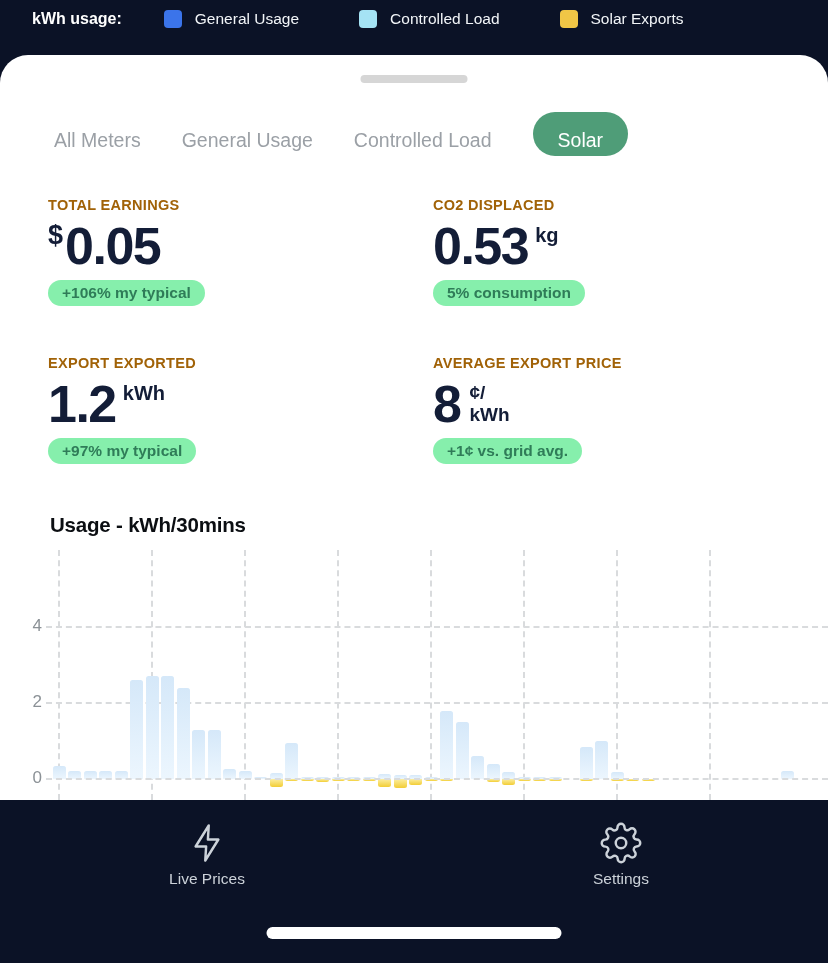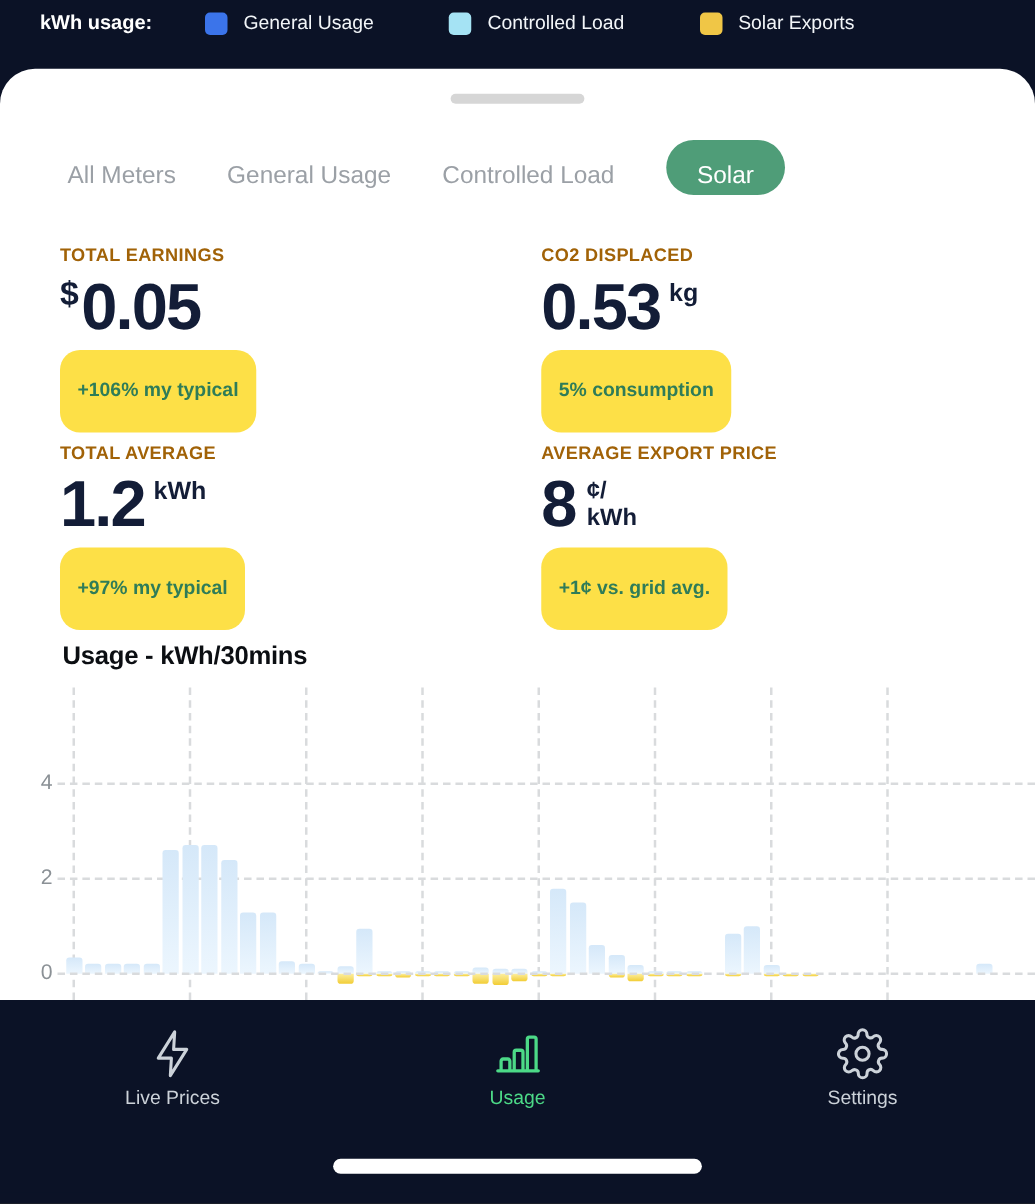--- a/index.html
+++ b/index.html
@@ -32,22 +32,22 @@
   .stat{position:absolute;}
   .s0{left:48px;top:143px;} .s1{left:433px;top:143px;}
   .s2{left:48px;top:301px;} .s3{left:433px;top:301px;}
   .stat-label{font-size:14.5px;font-weight:700;color:#a16207;letter-spacing:.3px;line-height:15px;}
   .stat-value{display:flex;align-items:flex-start;margin-top:9px;color:#131d37;}
   .num{font-size:52px;font-weight:800;line-height:48px;letter-spacing:-1.5px;}
   .prefix{font-size:27px;font-weight:800;line-height:27px;margin-right:2px;}
   .unit-sup{font-size:20px;font-weight:800;line-height:20px;margin:3px 0 0 7px;}
   .unit-stack{display:flex;flex-direction:column;font-size:19px;font-weight:800;
     line-height:21.5px;margin:2px 0 0 9px;}
-  .badge{display:inline-block;margin-top:10px;background:#fde047;color:#2f7c58;
-    font-size:15.5px;font-weight:700;line-height:16px;padding:25px 14px;border-radius:16px;}
+  .badge{display:inline-block;margin-top:10px;background:#86efac;color:#2f7c58;
+    font-size:15.5px;font-weight:700;line-height:16px;padding:5px 14px;border-radius:16px;}
 
   
   .chart-title{position:absolute;left:50px;top:458px;margin:0;
     font-size:20.5px;font-weight:800;color:#0b0e12;letter-spacing:-.2px;}
   .chart{position:absolute;left:0;top:493px;width:828px;height:252px;}
   .vline{position:absolute;top:2px;bottom:0;width:0;border-left:2px dashed #d9dbdd;z-index:1;}
   .hline{position:absolute;left:46px;right:0;height:0;border-top:2px dashed #d9dbdd;z-index:1;}
   .hline.zline{z-index:4;}
   .ylab{position:absolute;left:0;width:42px;text-align:right;
     font-size:17px;line-height:20px;color:#8b9196;z-index:2;}
@@ -109,21 +109,21 @@
     <div class="stat s1">
       <div class="stat-label">CO2 DISPLACED</div>
       <div class="stat-value">
         <span class="num">0.53</span>
         <span class="unit-sup">kg</span>
       </div>
       <div class="badge">5% consumption</div>
     </div>
 
     <div class="stat s2">
-      <div class="stat-label">TOTAL AVERAGE</div>
+      <div class="stat-label">EXPORT EXPORTED</div>
       <div class="stat-value">
         <span class="num">1.2</span>
         <span class="unit-sup">kWh</span>
       </div>
       <div class="badge">+97% my typical</div>
     </div>
 
     <div class="stat s3">
       <div class="stat-label">AVERAGE EXPORT PRICE</div>
       <div class="stat-value">
@@ -215,31 +215,20 @@
 
   <nav class="bottomnav" style="--active: #4cd987; --inactive: #ccd2d9; background: rgb(11, 18, 38);">
     <button class="nav-item">
       <span class="nav-icon">
         <svg viewBox="0 0 24 24" width="42" height="42" fill="none" stroke="currentColor" stroke-width="1.4" stroke-linejoin="round" stroke-linecap="round">
           <polygon points="13 2 5.5 14 11.5 14 11 22 18.5 10 12.5 10 13 2"></polygon>
         </svg>
       </span>
       <span class="nav-label">Live Prices</span>
     </button>
-    <button class="nav-item active">
-      <span class="nav-icon">
-        <svg viewBox="0 0 24 24" width="42" height="42" fill="none" stroke="currentColor" stroke-width="1.5" stroke-linejoin="round" stroke-linecap="round">
-          <path d="M4.5 19.5 v-4.2 a0.9 0.9 0 0 1 .9 -.9 h2.2 a0.9 0.9 0 0 1 .9 .9 v4.2"></path>
-          <path d="M10.5 19.5 v-8.2 a0.9 0.9 0 0 1 .9 -.9 h2.2 a0.9 0.9 0 0 1 .9 .9 v8.2"></path>
-          <path d="M16.5 19.5 v-14.2 a0.9 0.9 0 0 1 .9 -.9 h2.2 a0.9 0.9 0 0 1 .9 .9 v14.2"></path>
-          <line x1="3" y1="19.8" x2="21.5" y2="19.8"></line>
-        </svg>
-      </span>
-      <span class="nav-label">Usage</span>
-    </button>
     <button class="nav-item">
       <span class="nav-icon">
         <svg viewBox="0 0 24 24" width="42" height="42" fill="none" stroke="currentColor" stroke-width="1.4" stroke-linejoin="round" stroke-linecap="round">
           <circle cx="12" cy="12" r="3"></circle>
           <path d="M19.4 15a1.65 1.65 0 0 0 .33 1.82l.06.06a2 2 0 0 1 0 2.83 2 2 0 0 1-2.83 0l-.06-.06a1.65 1.65 0 0 0-1.82-.33 1.65 1.65 0 0 0-1 1.51V21a2 2 0 0 1-2 2 2 2 0 0 1-2-2v-.09A1.65 1.65 0 0 0 9 19.4a1.65 1.65 0 0 0-1.82.33l-.06.06a2 2 0 0 1-2.83 0 2 2 0 0 1 0-2.83l.06-.06a1.65 1.65 0 0 0 .33-1.82 1.65 1.65 0 0 0-1.51-1H3a2 2 0 0 1-2-2 2 2 0 0 1 2-2h.09A1.65 1.65 0 0 0 4.6 9a1.65 1.65 0 0 0-.33-1.82l-.06-.06a2 2 0 0 1 0-2.83 2 2 0 0 1 2.83 0l.06.06a1.65 1.65 0 0 0 1.82.33H9a1.65 1.65 0 0 0 1-1.51V3a2 2 0 0 1 2-2 2 2 0 0 1 2 2v.09a1.65 1.65 0 0 0 1 1.51 1.65 1.65 0 0 0 1.82-.33l.06-.06a2 2 0 0 1 2.83 0 2 2 0 0 1 0 2.83l-.06.06a1.65 1.65 0 0 0-.33 1.82V9a1.65 1.65 0 0 0 1.51 1H21a2 2 0 0 1 2 2 2 2 0 0 1-2 2h-.09a1.65 1.65 0 0 0-1.51 1z"></path>
         </svg>
       </span>
       <span class="nav-label">Settings</span>
     </button>
     <div class="home-indicator"></div>

